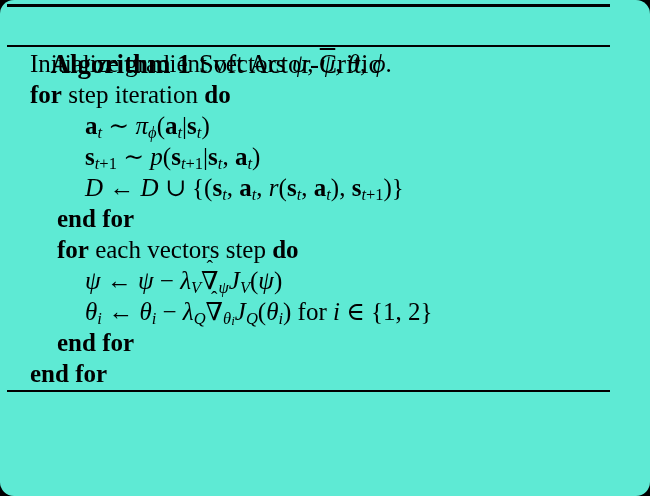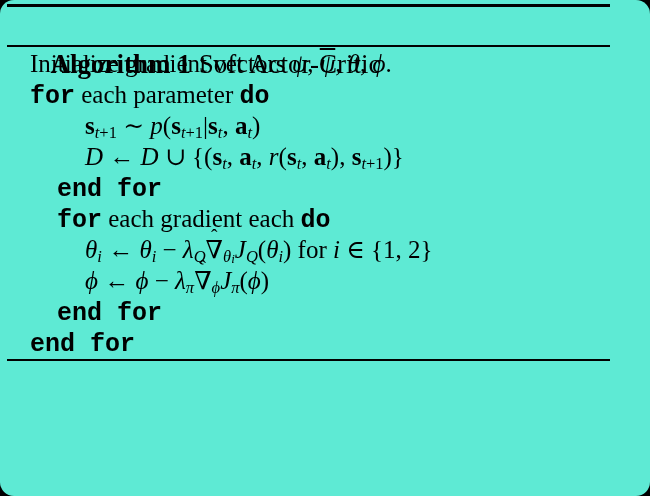--- a/index.html
+++ b/index.html
@@ -45,21 +45,21 @@
     line-height: 31px;
     height: 31px;
     white-space: pre;
   }
   .ind1 { padding-left: 23px; }
   .ind2 { padding-left: 50px; }
   .ind3 { padding-left: 78px; }
 
   
   .k-r  { }
-  .k-b  { font-weight: bold; font-family: Liberation Mono, monospace; }
+  .k-b  { font-weight: bold; }
   .k-i  { font-style: italic; }
   .k-bi { font-weight: bold; }
   .k-cal { font-style: italic; }
   .k-sb  { font-style: italic; font-size: 0.66em; vertical-align: -0.22em; }
   .k-sbr { font-size: 0.66em; vertical-align: -0.22em; }
   .k-ssb { font-style: italic; font-size: 0.52em; vertical-align: -0.38em; }
   .k-bar { font-style: italic; text-decoration: overline; text-decoration-thickness: 1.5px; }
   .k-hat { position: relative; display: inline-block; }
   .k-hat::after {
     content: "ˆ";
@@ -77,25 +77,26 @@
 
 <div class="page">
   <div class="algo">
     <div class="rule rule-top"></div>
     <div class="algo-title">
       <span class="t-label">Algorithm 1</span><span class="t-name">Soft Actor-Critic</span>
     </div>
     <div class="rule rule-mid"></div>
     <div class="algo-body">
         <div class="algo-line ind1"><span class="k-r">Initialize gradient vectors </span><span class="k-i">ψ</span><span class="k-r">, </span><span class="k-bar">ψ</span><span class="k-r">, </span><span class="k-i">θ</span><span class="k-r">, </span><span class="k-i">ϕ</span><span class="k-r">.</span></div>
-        <div class="algo-line ind1"><span class="k-b">for</span><span class="k-r"> each parameter </span><span class="k-b">do</span></div>
+        <div class="algo-line ind1"><span class="k-b">for</span><span class="k-r"> step iteration </span><span class="k-b">do</span></div>
+        <div class="algo-line ind3"><span class="k-bi">a</span><span class="k-sb">t</span><span class="k-r"> ∼ </span><span class="k-i">π</span><span class="k-sb">ϕ</span><span class="k-r">(</span><span class="k-bi">a</span><span class="k-sb">t</span><span class="k-r">|</span><span class="k-bi">s</span><span class="k-sb">t</span><span class="k-r">)</span></div>
         <div class="algo-line ind3"><span class="k-bi">s</span><span class="k-sb">t</span><span class="k-sbr">+1</span><span class="k-r"> ∼ </span><span class="k-i">p</span><span class="k-r">(</span><span class="k-bi">s</span><span class="k-sb">t</span><span class="k-sbr">+1</span><span class="k-r">|</span><span class="k-bi">s</span><span class="k-sb">t</span><span class="k-r">, </span><span class="k-bi">a</span><span class="k-sb">t</span><span class="k-r">)</span></div>
         <div class="algo-line ind3"><span class="k-cal">D</span><span class="k-r"> ← </span><span class="k-cal">D</span><span class="k-r"> ∪ {(</span><span class="k-bi">s</span><span class="k-sb">t</span><span class="k-r">, </span><span class="k-bi">a</span><span class="k-sb">t</span><span class="k-r">, </span><span class="k-i">r</span><span class="k-r">(</span><span class="k-bi">s</span><span class="k-sb">t</span><span class="k-r">, </span><span class="k-bi">a</span><span class="k-sb">t</span><span class="k-r">), </span><span class="k-bi">s</span><span class="k-sb">t</span><span class="k-sbr">+1</span><span class="k-r">)}</span></div>
         <div class="algo-line ind2"><span class="k-b">end for</span></div>
-        <div class="algo-line ind2"><span class="k-b">for</span><span class="k-r"> each gradient each </span><span class="k-b">do</span></div>
+        <div class="algo-line ind2"><span class="k-b">for</span><span class="k-r"> each vectors step </span><span class="k-b">do</span></div>
+        <div class="algo-line ind3"><span class="k-i">ψ</span><span class="k-r"> ← </span><span class="k-i">ψ</span><span class="k-r"> − </span><span class="k-i">λ</span><span class="k-sb">V</span><span class="k-hat">∇</span><span class="k-sb">ψ</span><span class="k-i">J</span><span class="k-sb">V</span><span class="k-r">(</span><span class="k-i">ψ</span><span class="k-r">)</span></div>
         <div class="algo-line ind3"><span class="k-i">θ</span><span class="k-sb">i</span><span class="k-r"> ← </span><span class="k-i">θ</span><span class="k-sb">i</span><span class="k-r"> − </span><span class="k-i">λ</span><span class="k-sb">Q</span><span class="k-hat">∇</span><span class="k-sb">θ</span><span class="k-ssb">i</span><span class="k-i">J</span><span class="k-sb">Q</span><span class="k-r">(</span><span class="k-i">θ</span><span class="k-sb">i</span><span class="k-r">) for </span><span class="k-i">i</span><span class="k-r"> ∈ {1, 2}</span></div>
-        <div class="algo-line ind3"><span class="k-i">ϕ</span><span class="k-r"> ← </span><span class="k-i">ϕ</span><span class="k-r"> − </span><span class="k-i">λ</span><span class="k-sb">π</span><span class="k-hat">∇</span><span class="k-sb">ϕ</span><span class="k-i">J</span><span class="k-sb">π</span><span class="k-r">(</span><span class="k-i">ϕ</span><span class="k-r">)</span></div>
         <div class="algo-line ind2"><span class="k-b">end for</span></div>
         <div class="algo-line ind1"><span class="k-b">end for</span></div>
       </div>
     <div class="rule rule-bottom"></div>
   </div>
 </div>
 
 </body></html>

